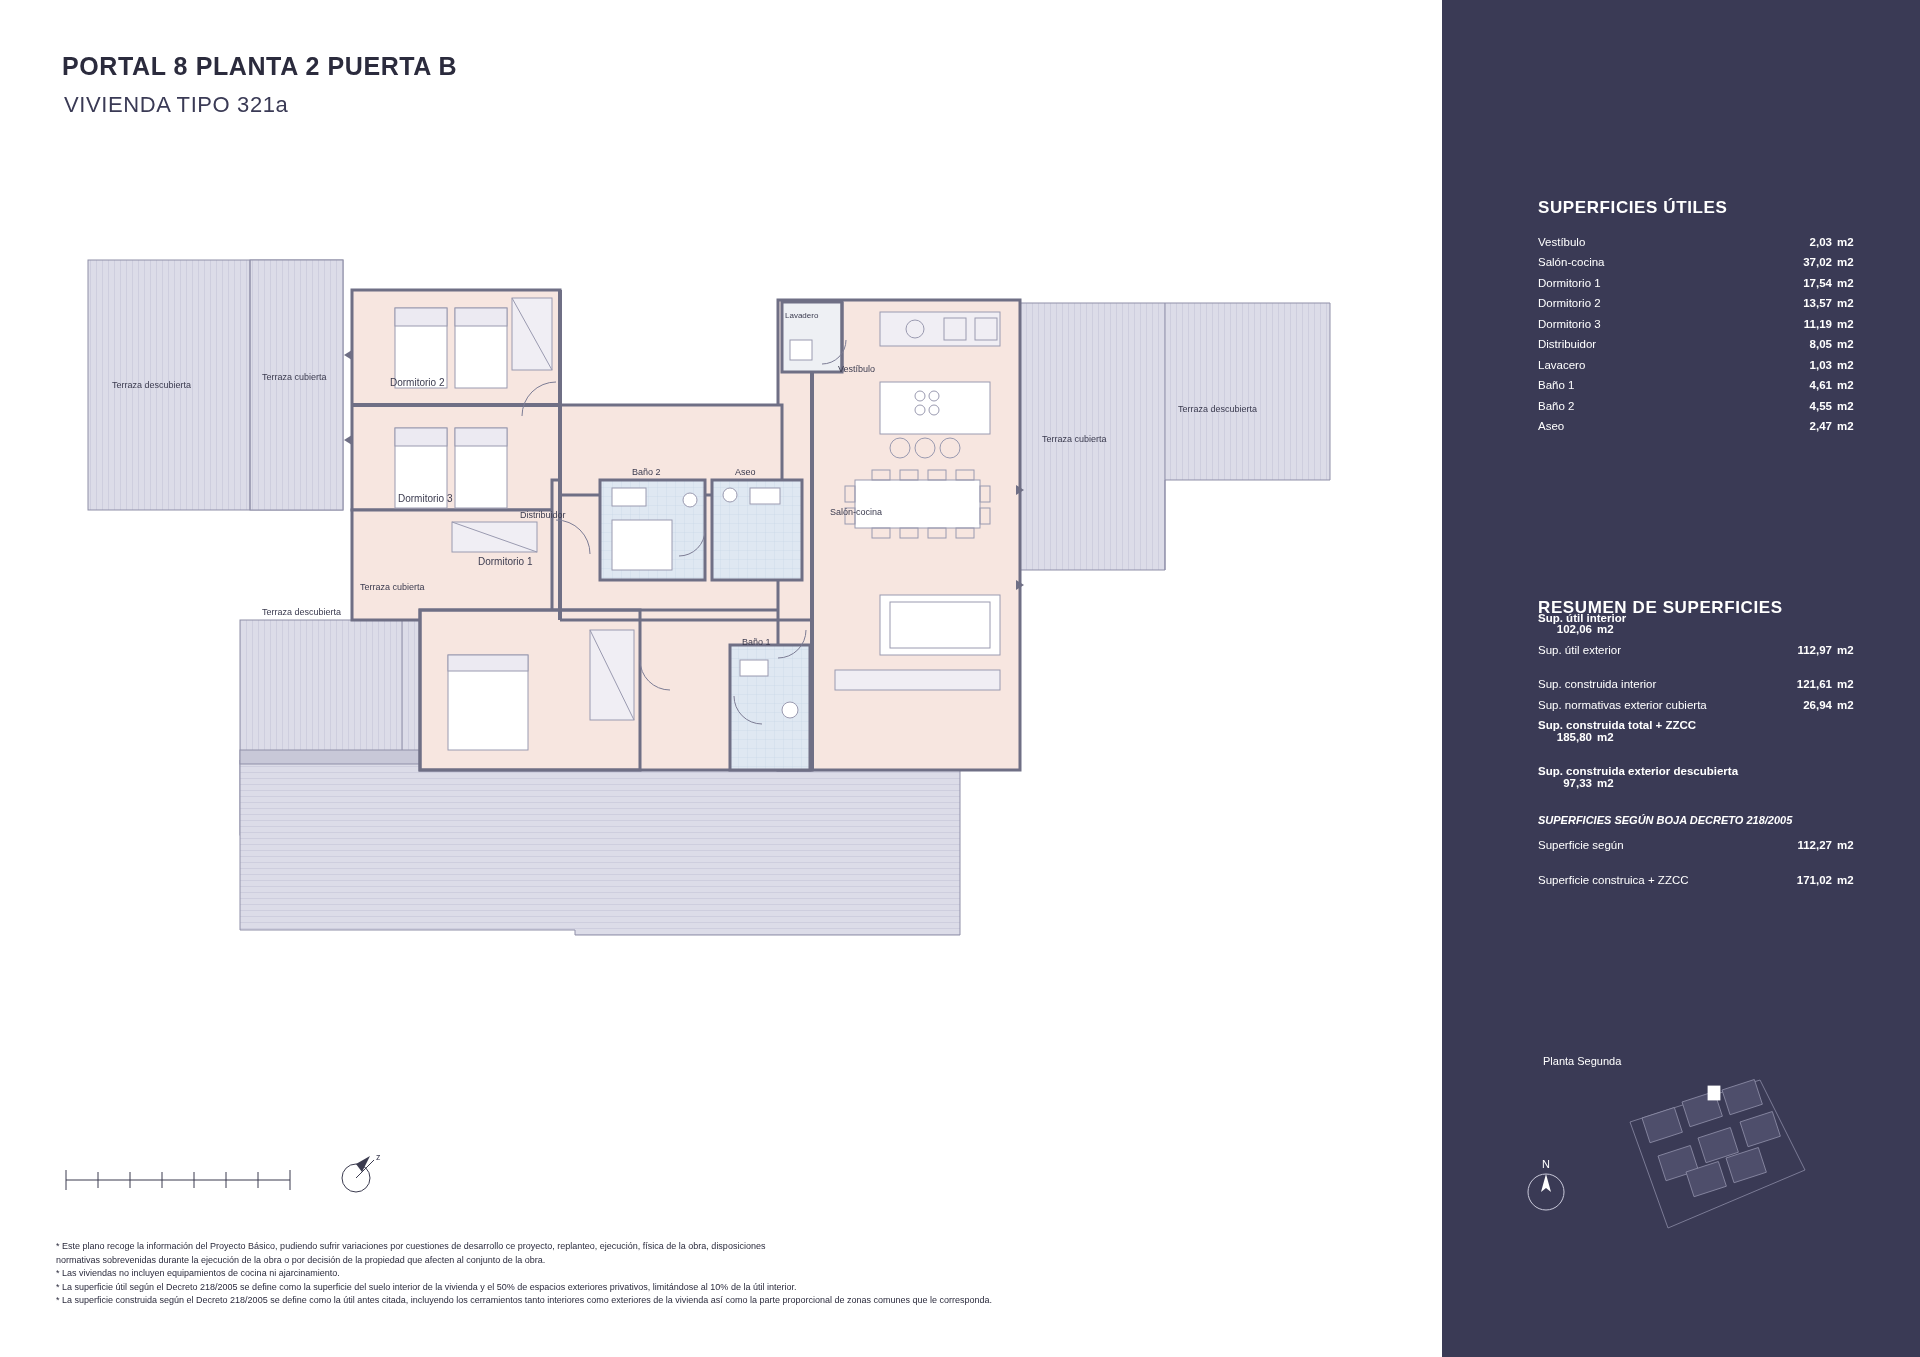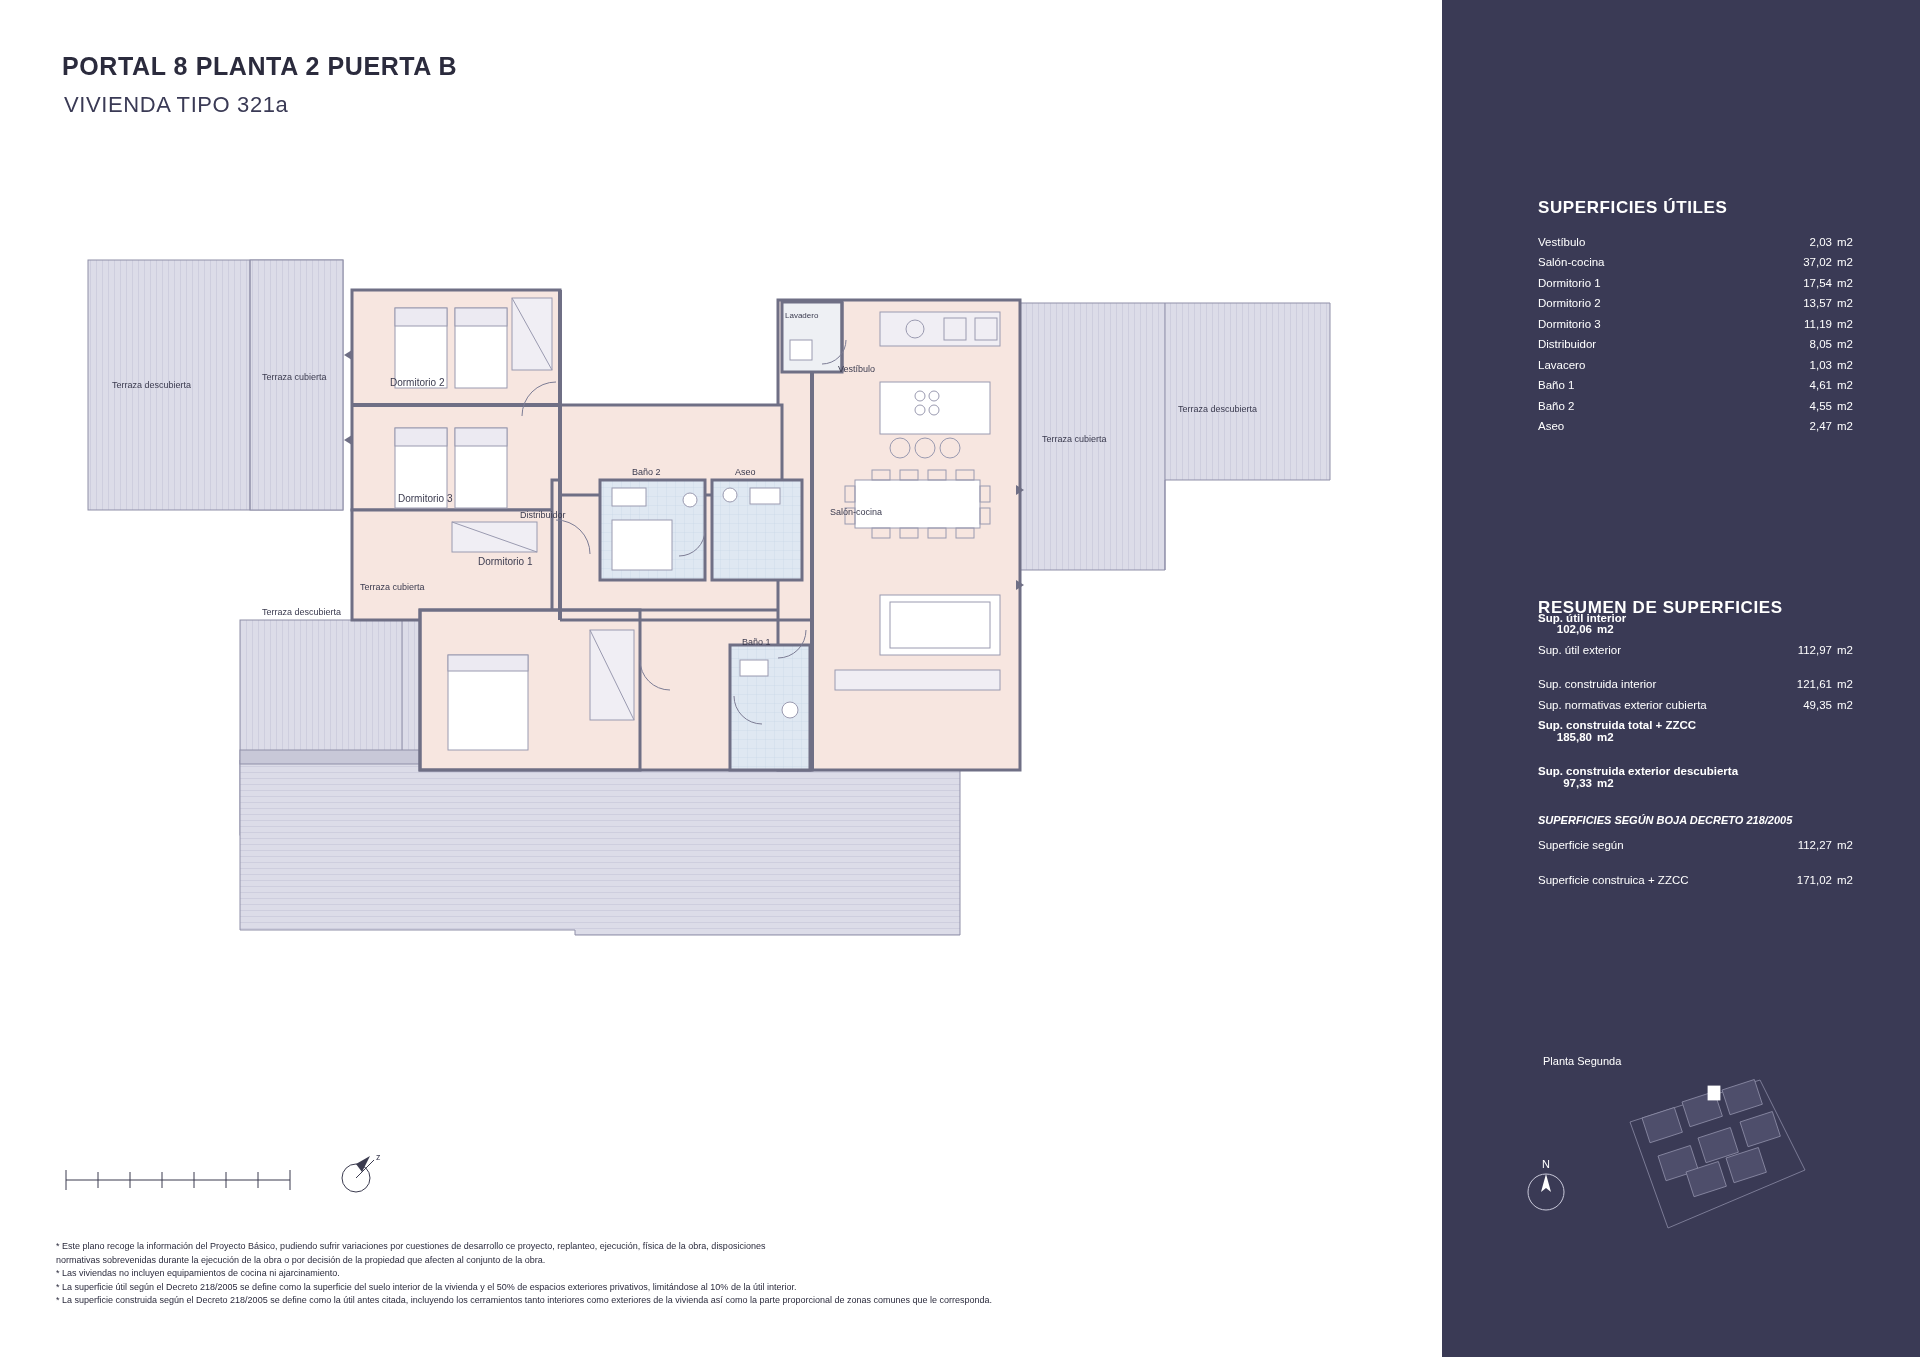--- a/index.html
+++ b/index.html
@@ -27,21 +27,21 @@
   }
   .sb-title {
     font-size:17px; font-weight:bold; letter-spacing:0.6px;
   }
   .sb-row {
     display:flex; justify-content:space-between; align-items:baseline;
     font-size:11.5px; line-height:1.0;
     padding:4.5px 0;
   }
   .sb-row .lbl { white-space:nowrap; }
-  .sb-row .val { white-space:nowrap; text-align:right; min-width:80px; }
+  .sb-row .val { white-space:nowrap; text-align:right; min-width:80px;font-weight:bold; }
   .sb-row .val .num { display:inline-block; width:46px; text-align:right; }
   .sb-row .val .unit { display:inline-block; width:26px; text-align:left; padding-left:5px; }
   .bold { font-weight:bold;flex-direction:column; }
   .ital { font-style:italic; font-size:11px; }
   .hr-space { height:14px; }
 
   
   .drawing { position:absolute; left:0; top:0; width:1442px; height:1357px; }
   .doc-title {
     position:absolute; left:62px; top:52px;
@@ -350,21 +350,21 @@
           <span class="lbl">Sup. útil exterior</span>
           <span class="val"><span class="num">112,97</span><span class="unit">m2</span></span>
         </div>
         <div class="hr-space"></div>
         <div class="sb-row">
           <span class="lbl">Sup. construida interior</span>
           <span class="val"><span class="num">121,61</span><span class="unit">m2</span></span>
         </div>
         <div class="sb-row">
           <span class="lbl">Sup. normativas exterior cubierta</span>
-          <span class="val"><span class="num">49,35</span><span class="unit">m2</span></span>
+          <span class="val"><span class="num">26,94</span><span class="unit">m2</span></span>
         </div>
         <div class="sb-row bold">
           <span class="lbl">Sup. construida total + ZZCC</span>
           <span class="val"><span class="num">185,80</span><span class="unit">m2</span></span>
         </div>
         <div class="hr-space"></div>
         <div class="sb-row bold">
           <span class="lbl">Sup. construida exterior descubierta</span>
           <span class="val"><span class="num">97,33</span><span class="unit">m2</span></span>
         </div>

